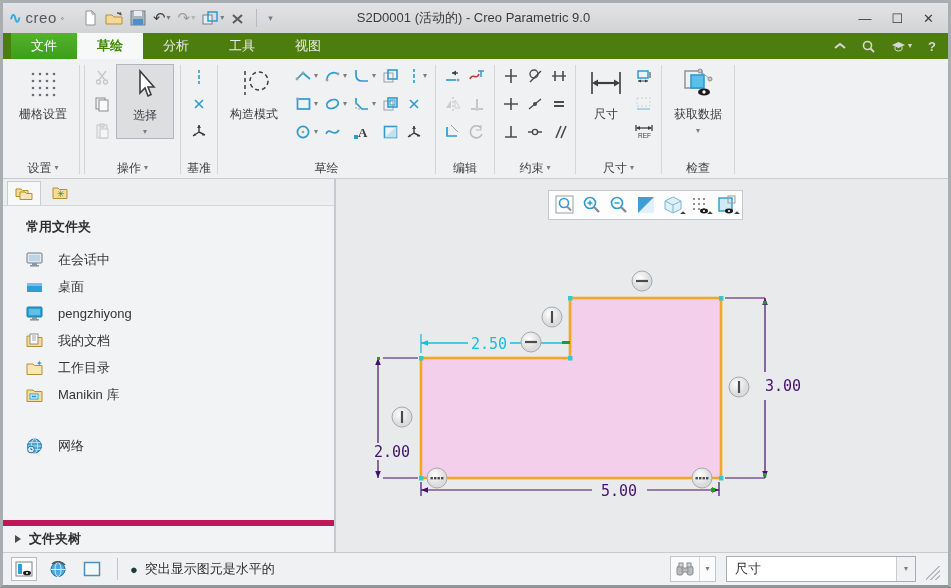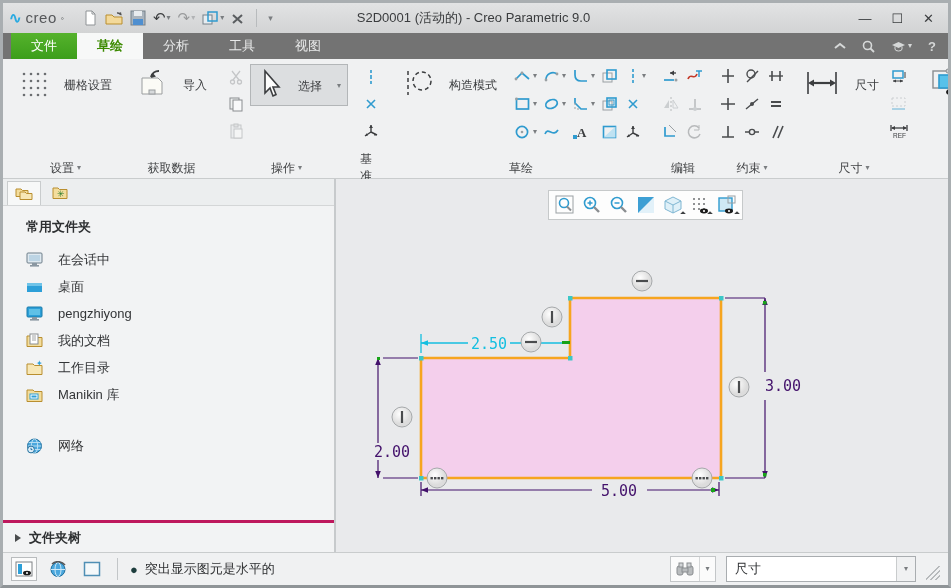--- a/index.html
+++ b/index.html
@@ -16,37 +16,37 @@
   .logo sup { font-size:8px; color:#55575a; }
   .qat { display:flex; align-items:center; gap:7px; }
   .qat .qbtn { display:flex; align-items:center; gap:1px; cursor:default; }
   .caret { font-size:8px; color:#7a7d80; line-height:1; }
   .qat .sep { width:1px; height:18px; background:#b8bbbd; margin:0 4px; }
   .win-title { position:absolute; left:0; right:4px; text-align:center; font-size:13px; color:#3a3c3e; pointer-events:none; }
   .win-ctrls { margin-left:auto; display:flex; gap:20px; padding-right:8px; z-index:2; }
   .win-ctrls span { font-size:13px; color:#3a3c3e; line-height:1; }
 
   
-  .tabbar { height:26px; flex:0 0 26px; background:#737373; display:flex; align-items:stretch; padding-left:8px; }
+  .tabbar { height:26px; flex:0 0 26px; background:#4d7c0f; display:flex; align-items:stretch; padding-left:8px; }
   .tab { padding:0 20px; display:flex; align-items:center; font-size:13px; color:#e9eaea; }
   .tab.file { background:linear-gradient(#55b22c,#3c9e1b); color:#fff; }
   .tab.active { background:#f7f8f8; color:#3c8a00; font-weight:bold; }
   .tab-right { margin-left:auto; display:flex; align-items:center; gap:16px; padding-right:12px; color:#d6d8d8; }
   .tab-right .ticon { font-size:12px; display:flex; align-items:center; gap:2px; }
 
   
   .ribbon { height:120px; flex:0 0 120px; background:#f0f1f2; border-bottom:1px solid #c9cccd;
             display:flex; align-items:stretch; padding:2px 0 0 6px; }
   .rgroup { display:flex; flex-direction:column; padding:0 4px; }
   .rbody { flex:1; display:flex; align-items:flex-start; gap:3px; padding-top:3px; }
   .rlabel { height:20px; flex:0 0 20px; display:flex; align-items:center; justify-content:center;
             gap:3px; font-size:12px; color:#404244; }
   .vsep { width:1px; background:#d4d6d7; margin:4px 2px; }
-  .bigbtn { display:flex; flex-direction:row; align-items:center; justify-content:flex-start;
-            gap:15px; padding:4px 6px 2px; min-width:58px; }
+  .bigbtn { display:flex; flex-direction:column; align-items:center; justify-content:flex-start;
+            gap:4px; padding:4px 6px 2px; min-width:58px; }
   .bigbtn .blabel { font-size:12px; color:#3c3e40; white-space:nowrap; }
   .bigbtn.pressed { background:#dcdee0; border:1px solid #b3b6b8; }
   .smallcol { display:flex; flex-direction:column; gap:5px; padding-top:2px; }
   .sbtn { width:22px; height:22px; display:flex; align-items:center; justify-content:center; }
   .gridcols { display:flex; gap:2px; }
   .gcol { display:flex; flex-direction:column; gap:4px; }
   .gcell { height:24px; display:flex; align-items:center; gap:1px; padding:0 2px; }
   .dis { opacity:.42; }
 
   
@@ -54,21 +54,21 @@
   .sidebar { width:333px; flex:0 0 333px; background:#f2f3f4; border-right:2px solid #c7cacc;
              display:flex; flex-direction:column; }
   .nav-tabs { height:27px; flex:0 0 27px; display:flex; align-items:flex-end; padding-left:4px;
               background:#eceeef; border-bottom:1px solid #d4d6d7; gap:2px; }
   .ntab { width:34px; height:24px; display:flex; align-items:center; justify-content:center; }
   .ntab.on { background:#f7f8f8; border:1px solid #c9cccd; border-bottom:none; }
   .nav-body { flex:1; padding:8px 23px; overflow:hidden; display:flex; flex-direction:column; }
   .nav-head { font-size:13px; font-weight:bold; color:#2e3032; margin:4px 0 10px; }
   .nav-item { display:flex; align-items:center; gap:15px; font-size:13px; color:#333537; height:27px; }
   .nav-item.network { margin-top:24px; }
-  .nav-foot { border-top:3px solid #be185d; height:32px; flex:0 0 32px; display:flex; align-items:center;
+  .nav-foot { border-top:6px solid #be185d; height:32px; flex:0 0 32px; display:flex; align-items:center;
               gap:8px; padding-left:12px; font-size:13px; font-weight:bold; color:#2e3032;margin-top:15px; }
   .tri-right { width:0; height:0; border-left:6px solid #4a4c4e; border-top:4px solid transparent; border-bottom:4px solid transparent; }
 
   .canvas { flex:1; position:relative; background:#e9eaec; overflow:hidden; }
   .cv-toolbar { position:absolute; left:212px; top:11px; height:30px; background:#fdfdfd;
                 border:1px solid #c6c9ca; display:flex; align-items:center; padding:2px 3px; gap:2px; }
   .cv-btn { width:25px; height:24px; display:flex; align-items:center; justify-content:center; position:relative; }
   .cv-caret { position:absolute; right:0; bottom:1px; width:0; height:0;
               border-left:4px solid transparent; border-top:4px solid #3c3e40; transform:rotate(-45deg); }
   .sketch-svg { position:absolute; left:0; top:0; }
@@ -227,36 +227,20 @@
           <span class="blabel">栅格设置</span>
         </div>
       </div>
       <div class="rlabel">
           <span>设置</span>
           <span class="caret">▾</span>
         </div>
     </div>
     <div class="vsep"></div>
 
-    <div class="rgroup">
-      <div class="rbody">
-        <div class="bigbtn">
-          <span><svg width="32" height="30">
-            <path d="M6,10 h16 l4,4 v12 h-20 z" fill="#fbfbf6" stroke="#9a9d9f"></path>
-                <rect x="13" y="22" width="6" height="4" fill="#d7dadc" stroke="#9a9d9f"></rect>
-            <path d="M15,9 a8,8 0 0 1 8,-6" fill="none" stroke="#3c3e40" stroke-width="2"></path>
-                <path d="M15,10 l5,-1.5 l-3.4,-3.4 z" fill="#3c3e40"></path>
-              </svg></span>
-          <span class="blabel">导入</span>
-        </div>
-      </div>
-      <div class="rlabel">
-          <span>获取数据</span>
-        </div>
-    </div>
     <div class="vsep"></div>
 
     <div class="rgroup">
       <div class="rbody">
         <div class="smallcol">
           <span class="sbtn dis">
               <svg width="16" height="16">
                 <path d="M4,2 L11,11 M12,2 L5,11" stroke="#8a8d90" stroke-width="1.3"></path>
                 <circle cx="4.5" cy="13" r="2" fill="none" stroke="#8a8d90" stroke-width="1.3"></circle>
                 <circle cx="11.5" cy="13" r="2" fill="none" stroke="#8a8d90" stroke-width="1.3"></circle>

